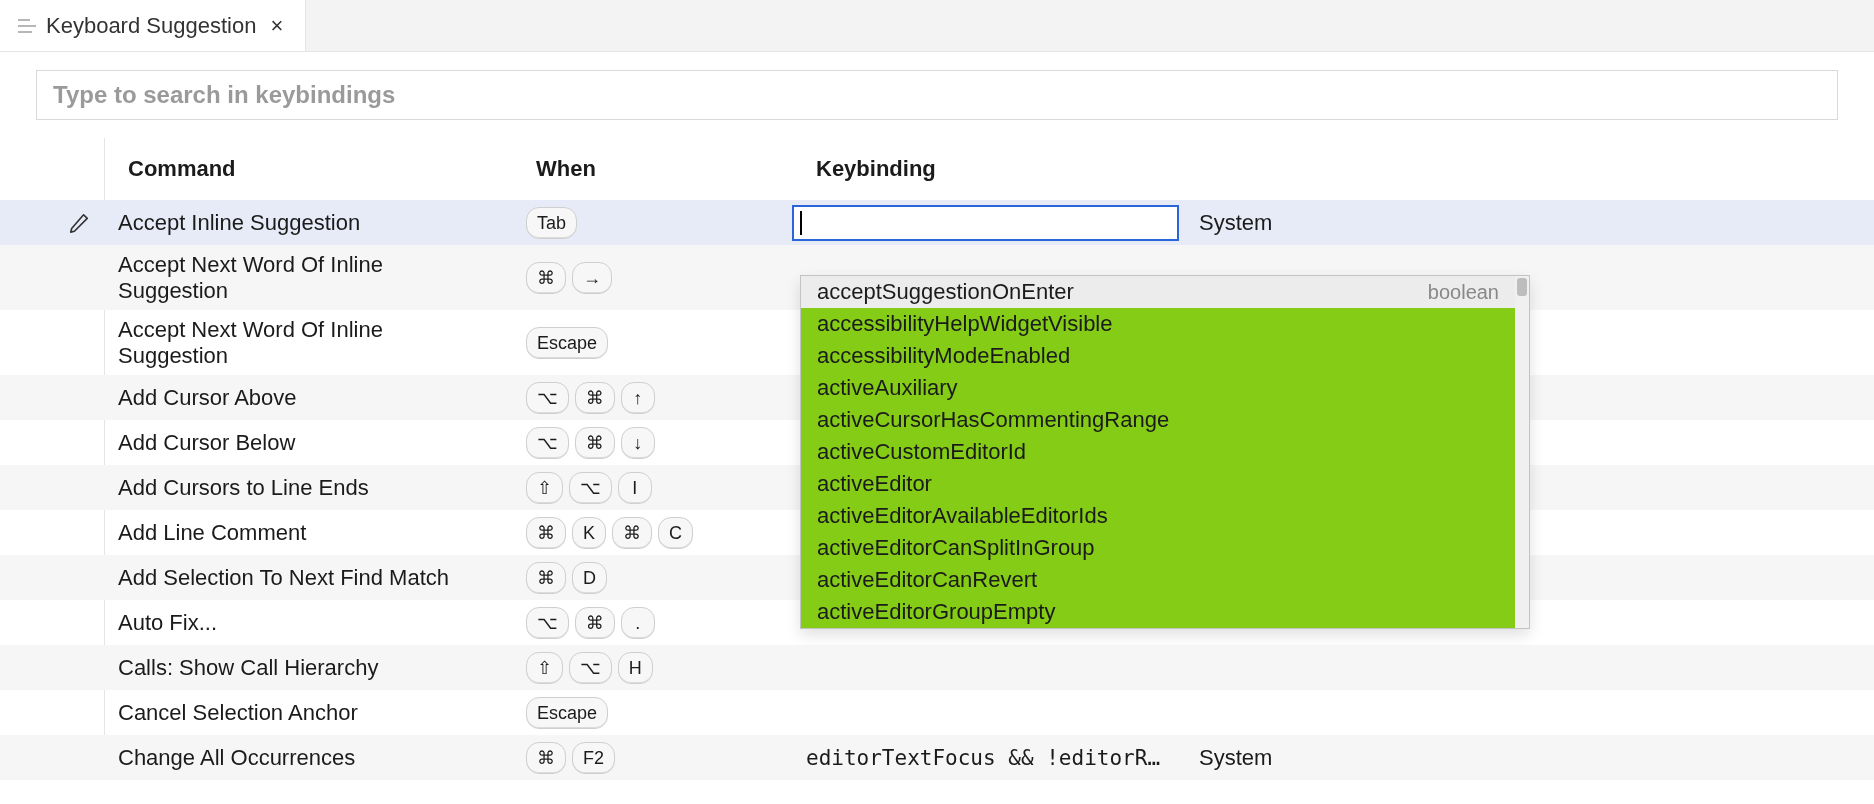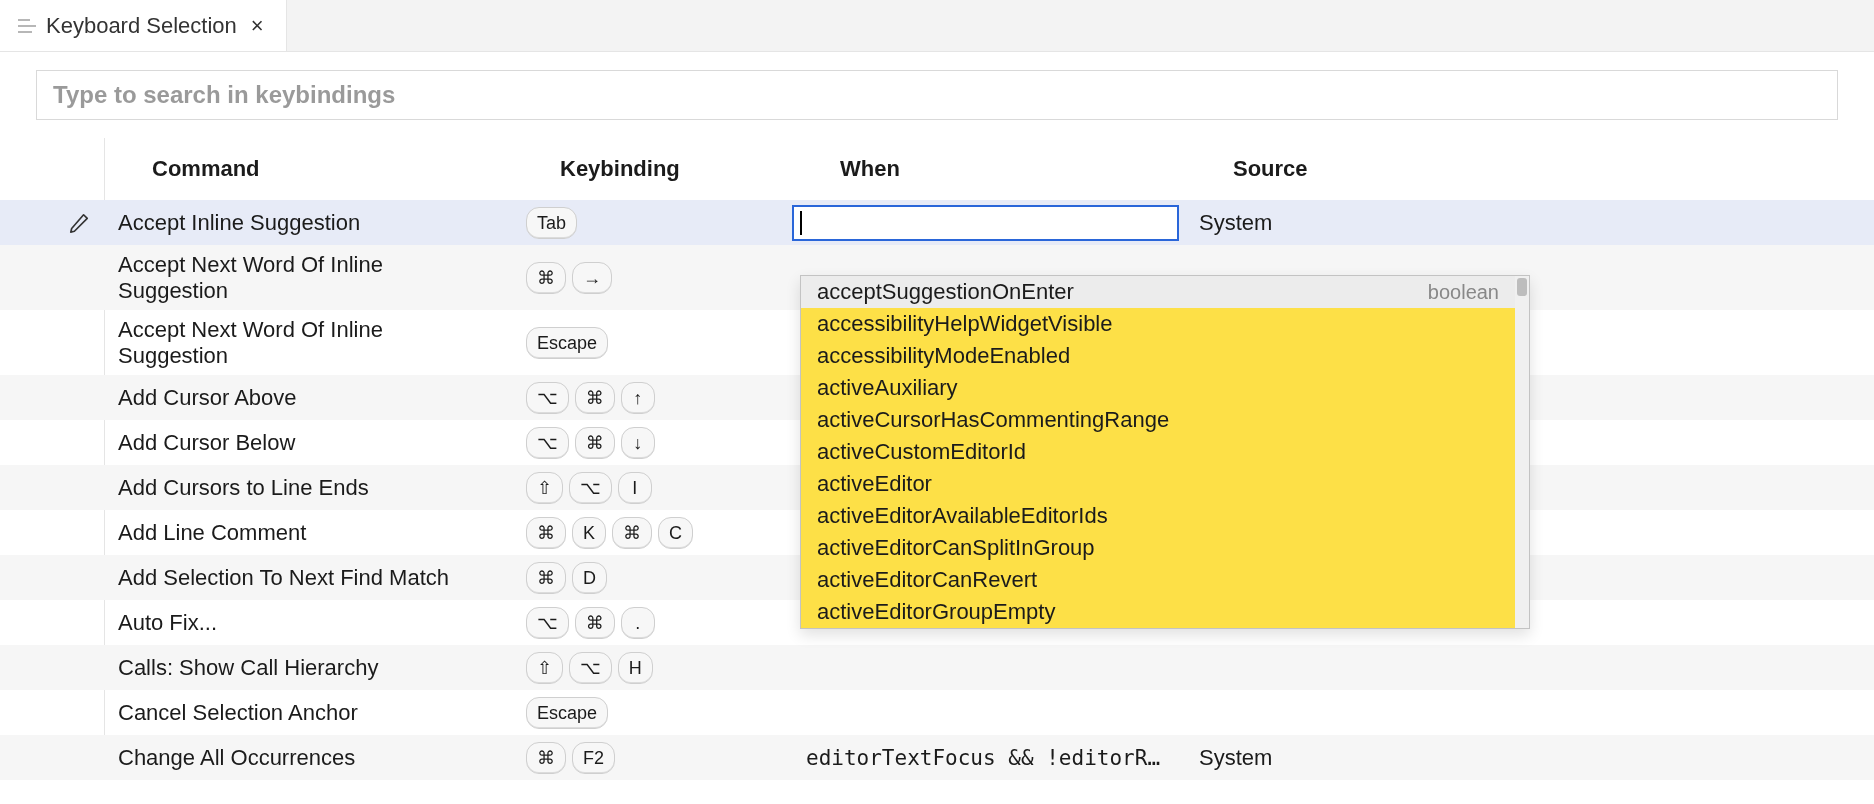--- a/index.html
+++ b/index.html
@@ -61,21 +61,21 @@
     display: grid;
     grid-template-columns: 104px 408px 280px 393px 360px;
     align-items: center;
     min-height: 40px;
   }
   .header-row {
     font-weight: 600;
     font-size: 22px;
     padding: 10px 0;
   }
-  .header-row .cell { padding: 8px 24px; margin-left: 24px; }
+  .header-row .cell { padding: 8px 24px; }
   .row.data { font-size: 22px; border-top: 1px solid transparent; }
   .row.data .cell { padding: 6px 14px; }
   .row.data.stripe { background: #f6f6f6; }
   .row.data.selected { background: #e7ebf7; }
   .cell.icon-cell { display: flex; justify-content: flex-end; align-items: center; padding-right: 14px; }
   .edit-icon { width: 22px; height: 22px; }
   .edit-icon svg { width: 22px; height: 22px; }
 
   .vsep { position: absolute; top: 0; bottom: 0; left: 104px; width: 1px; background: #e5e5e5; }
 
@@ -107,21 +107,21 @@
     width: 2px; height: 24px; background: #000;
     animation: blink 1s step-start infinite;
   }
   @keyframes blink { 50% { opacity: 0; } }
 
   .dropdown {
     position: absolute;
     left: 800px;
     top: 75px;
     width: 730px;
-    background: #fde047;
+    background: #84cc16;
     border: 1px solid #c3c3c3;
     box-shadow: 0 6px 14px rgba(0,0,0,0.12);
     z-index: 10;
     display: flex;
   }
   .dropdown-list {
     flex: 1;
     max-height: 410px;
     overflow: hidden;
   }
@@ -148,39 +148,38 @@
 </head>
 <body>
 
 <div class="tab-bar">
   <div class="tab">
     <span class="bars-icon">
         <span></span>
         <span></span>
         <span></span>
       </span>
-    <span class="tab-label">Keyboard Selection</span>
+    <span class="tab-label">Keyboard Suggestion</span>
     <span class="tab-close">×</span>
   </div>
 </div>
 
 <div class="content">
   <div class="search-wrap">
     <input class="search-input" type="text" placeholder="Type to search in keybindings" style="">
   </div>
 
   <div class="grid">
     <div class="vsep"></div>
 
     <div class="row header-row">
       <div class="cell"></div>
       <div class="cell">Command</div>
+      <div class="cell">When</div>
       <div class="cell">Keybinding</div>
-      <div class="cell">When</div>
-      <div class="cell">Source</div>
     </div>
 
     <div id="rows-container" style="position:relative;">
         <div class="row data selected">
           <div class="cell icon-cell">
             <span class="edit-icon"><svg viewBox="0 0 24 24" fill="none" stroke="#333" stroke-width="1.8" stroke-linecap="round" stroke-linejoin="round">
                 <path d="M17 3l4 4L7 21l-4 1 1-4L17 3z"></path>
               </svg></span>
           </div>
           <div class="cell">Accept Inline Suggestion</div>

